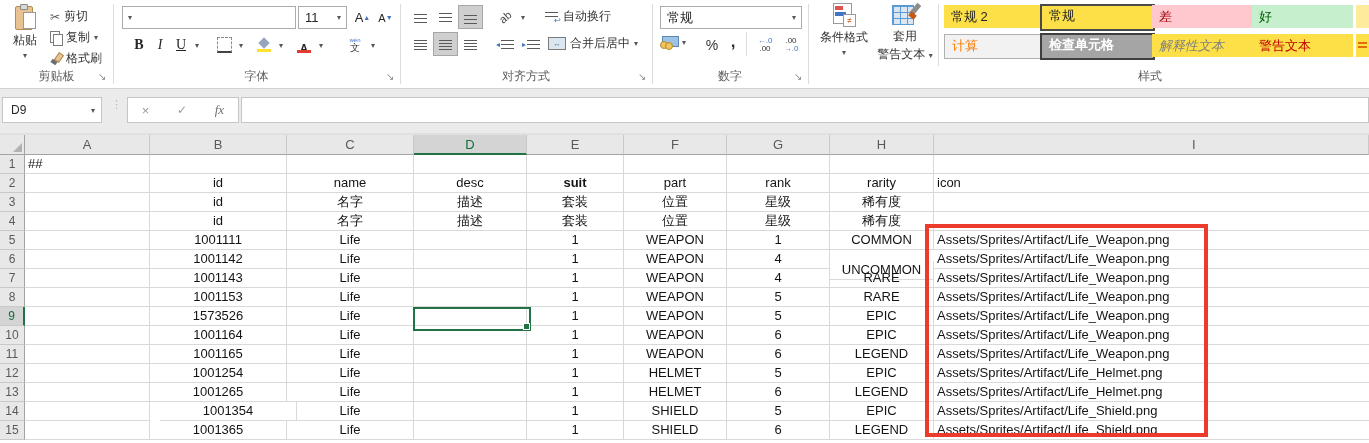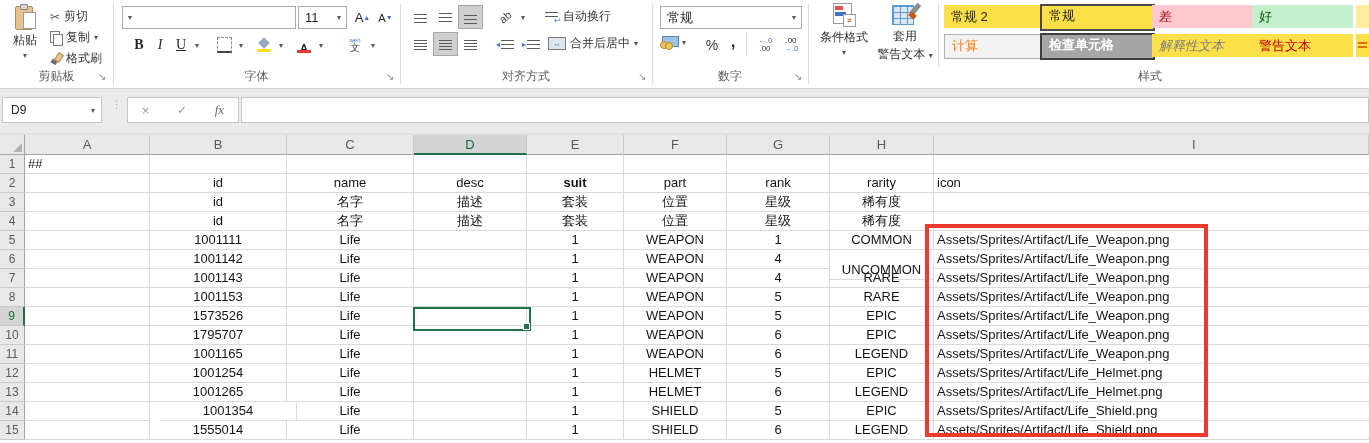--- a/index.html
+++ b/index.html
@@ -425,21 +425,21 @@
       <div class="cell c-center vline" style="left: 150px; top: 172px; width: 137px; height: 19px;">1573526</div>
       <div class="cell c-center vline" style="left: 287px; top: 172px; width: 127px; height: 19px;">Life</div>
       <div class="cell c-center vline" style="left: 414px; top: 172px; width: 113px; height: 19px;"></div>
       <div class="cell c-center vline" style="left: 527px; top: 172px; width: 97px; height: 19px;">1</div>
       <div class="cell c-center vline" style="left: 624px; top: 172px; width: 103px; height: 19px;">WEAPON</div>
       <div class="cell c-center vline" style="left: 727px; top: 172px; width: 103px; height: 19px;">5</div>
       <div class="cell c-center vline" style="left: 830px; top: 172px; width: 104px; height: 19px;">EPIC</div>
       <div class="cell c-left" style="left: 934px; top: 172px; width: 435px; height: 19px;">Assets/Sprites/Artifact/Life_Weapon.png</div>
       <div class="row-header" style="top: 191px; height: 19px; line-height: 18px;">10</div>
       <div class="cell c-left vline" style="left: 25px; top: 191px; width: 125px; height: 19px;"></div>
-      <div class="cell c-center vline" style="left: 150px; top: 191px; width: 137px; height: 19px;">1795707</div>
+      <div class="cell c-center vline" style="left: 150px; top: 191px; width: 137px; height: 19px;">1001164</div>
       <div class="cell c-center vline" style="left: 287px; top: 191px; width: 127px; height: 19px;">Life</div>
       <div class="cell c-center vline" style="left: 414px; top: 191px; width: 113px; height: 19px;"></div>
       <div class="cell c-center vline" style="left: 527px; top: 191px; width: 97px; height: 19px;">1</div>
       <div class="cell c-center vline" style="left: 624px; top: 191px; width: 103px; height: 19px;">WEAPON</div>
       <div class="cell c-center vline" style="left: 727px; top: 191px; width: 103px; height: 19px;">6</div>
       <div class="cell c-center vline" style="left: 830px; top: 191px; width: 104px; height: 19px;">EPIC</div>
       <div class="cell c-left" style="left: 934px; top: 191px; width: 435px; height: 19px;">Assets/Sprites/Artifact/Life_Weapon.png</div>
       <div class="row-header" style="top: 210px; height: 19px; line-height: 18px;">11</div>
       <div class="cell c-left vline" style="left: 25px; top: 210px; width: 125px; height: 19px;"></div>
       <div class="cell c-center vline" style="left: 150px; top: 210px; width: 137px; height: 19px;">1001165</div>
@@ -475,21 +475,21 @@
       <div class="cell c-center vline" style="left: 160px; top: 267px; width: 137px; height: 19px;">1001354</div>
       <div class="cell c-center vline" style="left: 287px; top: 267px; width: 127px; height: 19px;">Life</div>
       <div class="cell c-center vline" style="left: 414px; top: 267px; width: 113px; height: 19px;"></div>
       <div class="cell c-center vline" style="left: 527px; top: 267px; width: 97px; height: 19px;">1</div>
       <div class="cell c-center vline" style="left: 624px; top: 267px; width: 103px; height: 19px;">SHIELD</div>
       <div class="cell c-center vline" style="left: 727px; top: 267px; width: 103px; height: 19px;">5</div>
       <div class="cell c-center vline" style="left: 830px; top: 267px; width: 104px; height: 19px;">EPIC</div>
       <div class="cell c-left" style="left: 934px; top: 267px; width: 435px; height: 19px;">Assets/Sprites/Artifact/Life_Shield.png</div>
       <div class="row-header" style="top: 286px; height: 19px; line-height: 18px;">15</div>
       <div class="cell c-left vline" style="left: 25px; top: 286px; width: 125px; height: 19px;"></div>
-      <div class="cell c-center vline" style="left: 150px; top: 286px; width: 137px; height: 19px;">1555014</div>
+      <div class="cell c-center vline" style="left: 150px; top: 286px; width: 137px; height: 19px;">1001365</div>
       <div class="cell c-center vline" style="left: 287px; top: 286px; width: 127px; height: 19px;">Life</div>
       <div class="cell c-center vline" style="left: 414px; top: 286px; width: 113px; height: 19px;"></div>
       <div class="cell c-center vline" style="left: 527px; top: 286px; width: 97px; height: 19px;">1</div>
       <div class="cell c-center vline" style="left: 624px; top: 286px; width: 103px; height: 19px;">SHIELD</div>
       <div class="cell c-center vline" style="left: 727px; top: 286px; width: 103px; height: 19px;">6</div>
       <div class="cell c-center vline" style="left: 830px; top: 286px; width: 104px; height: 19px;">LEGEND</div>
       <div class="cell c-left" style="left: 934px; top: 286px; width: 435px; height: 19px;">Assets/Sprites/Artifact/Life_Shield.png</div>
     </div>
 
   <div id="selbox" style="left:413px;top:307px;width:114px;height:20px"></div>

